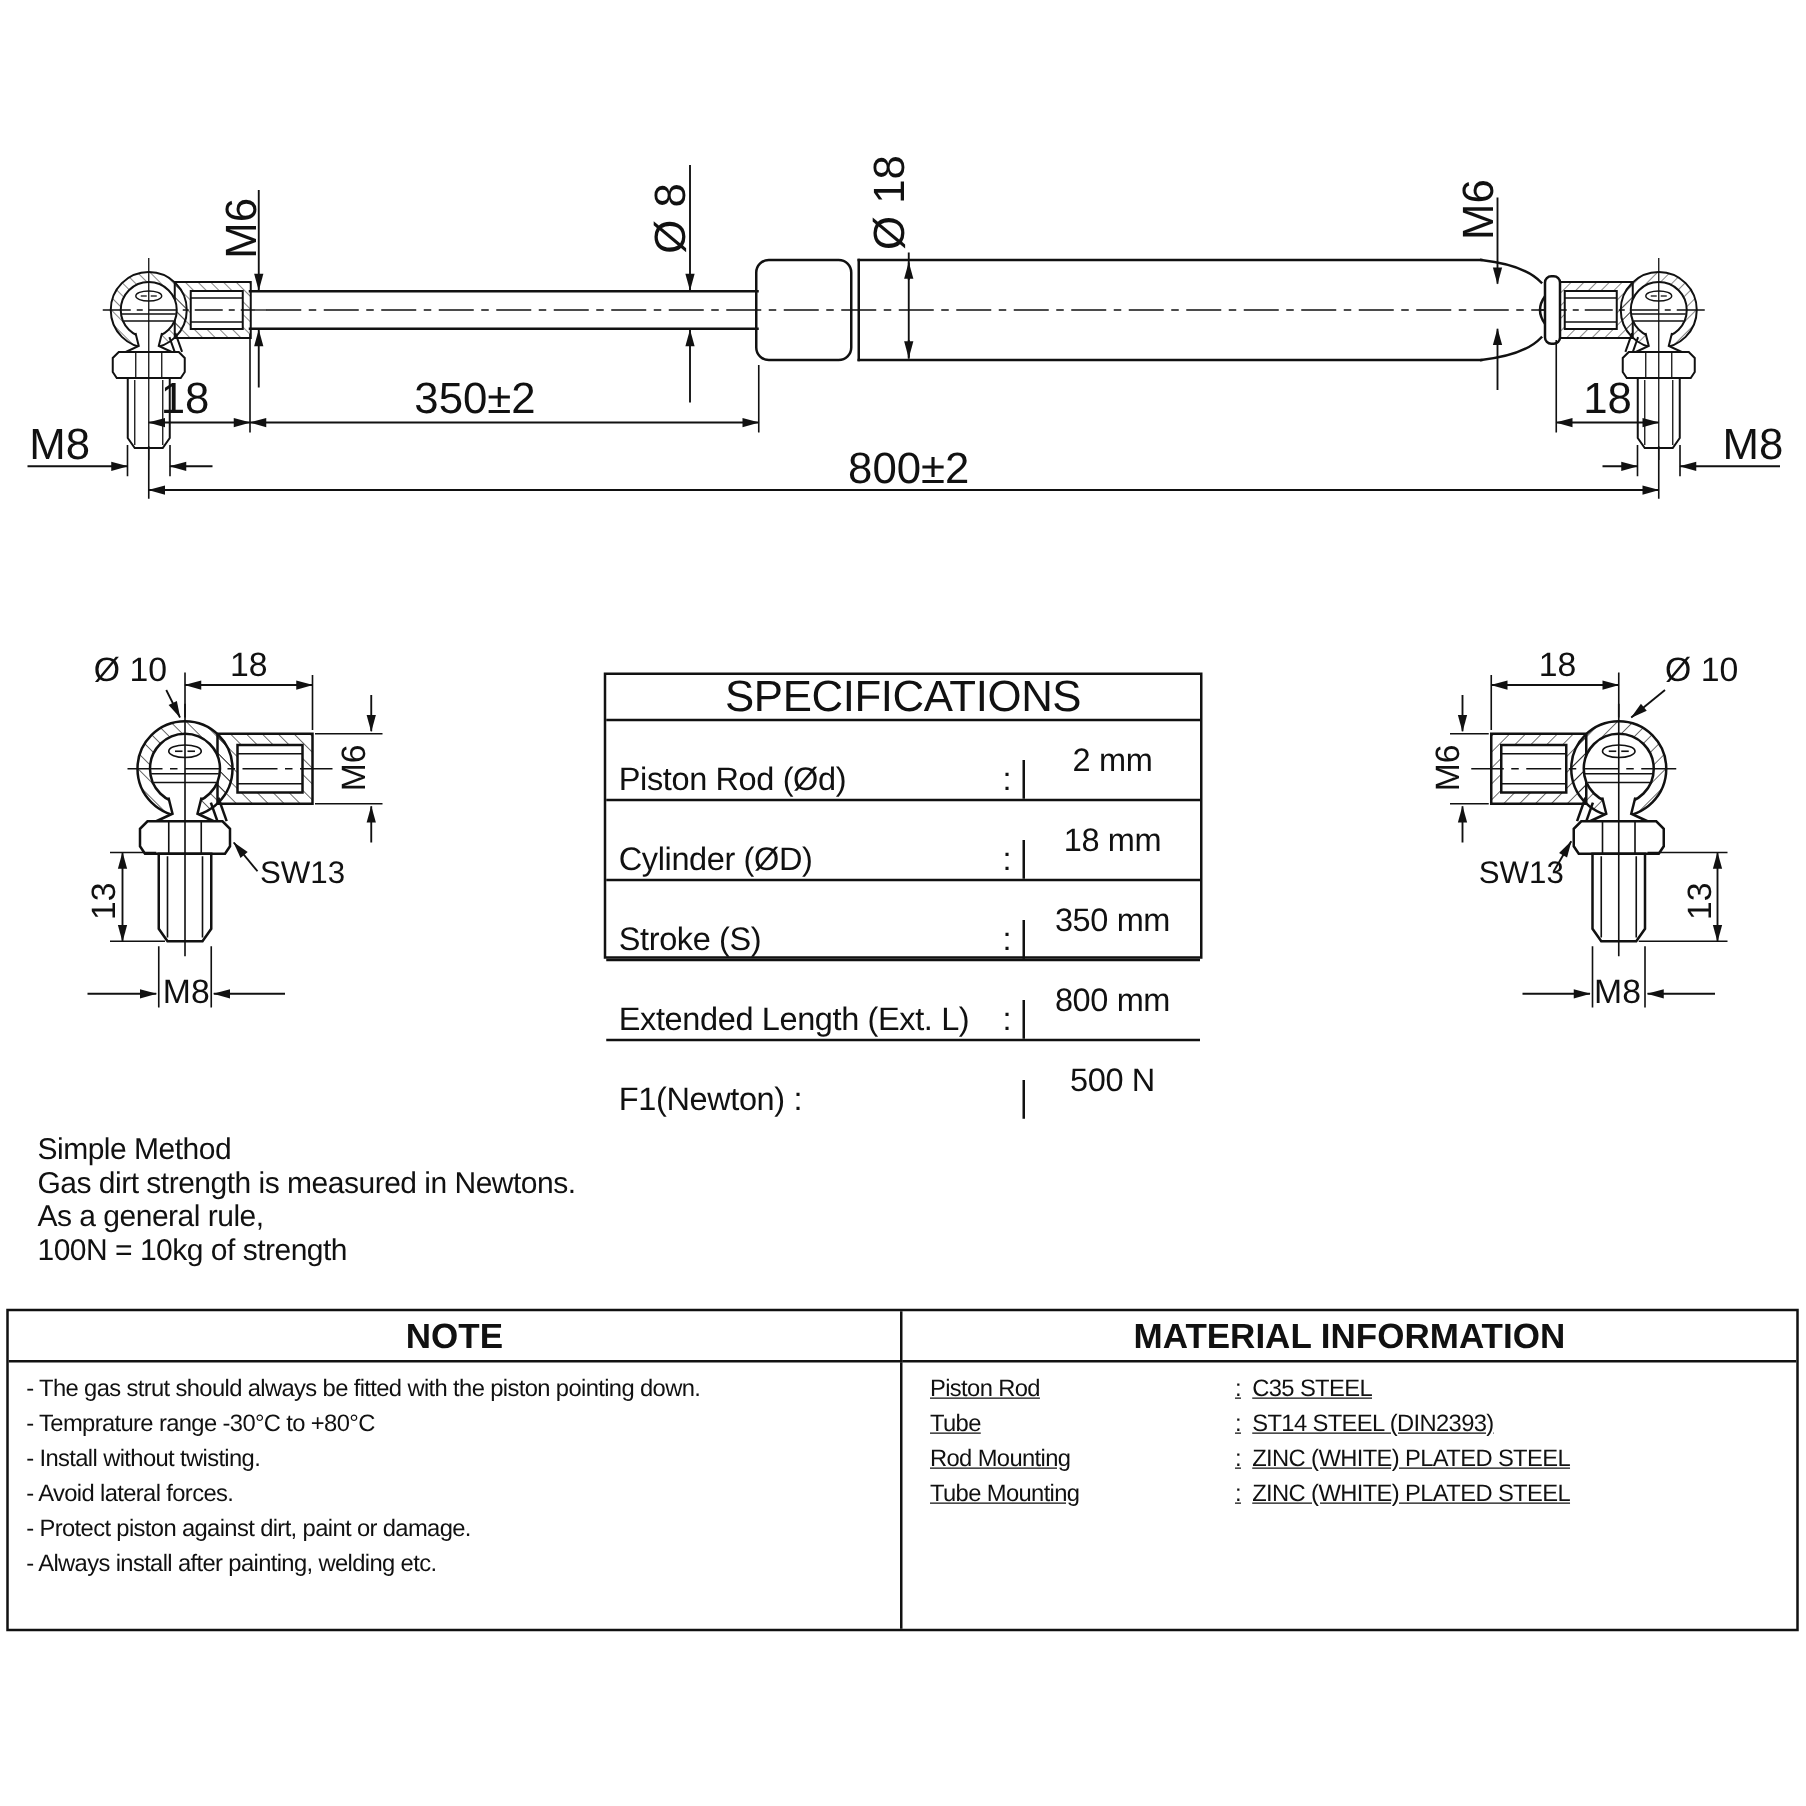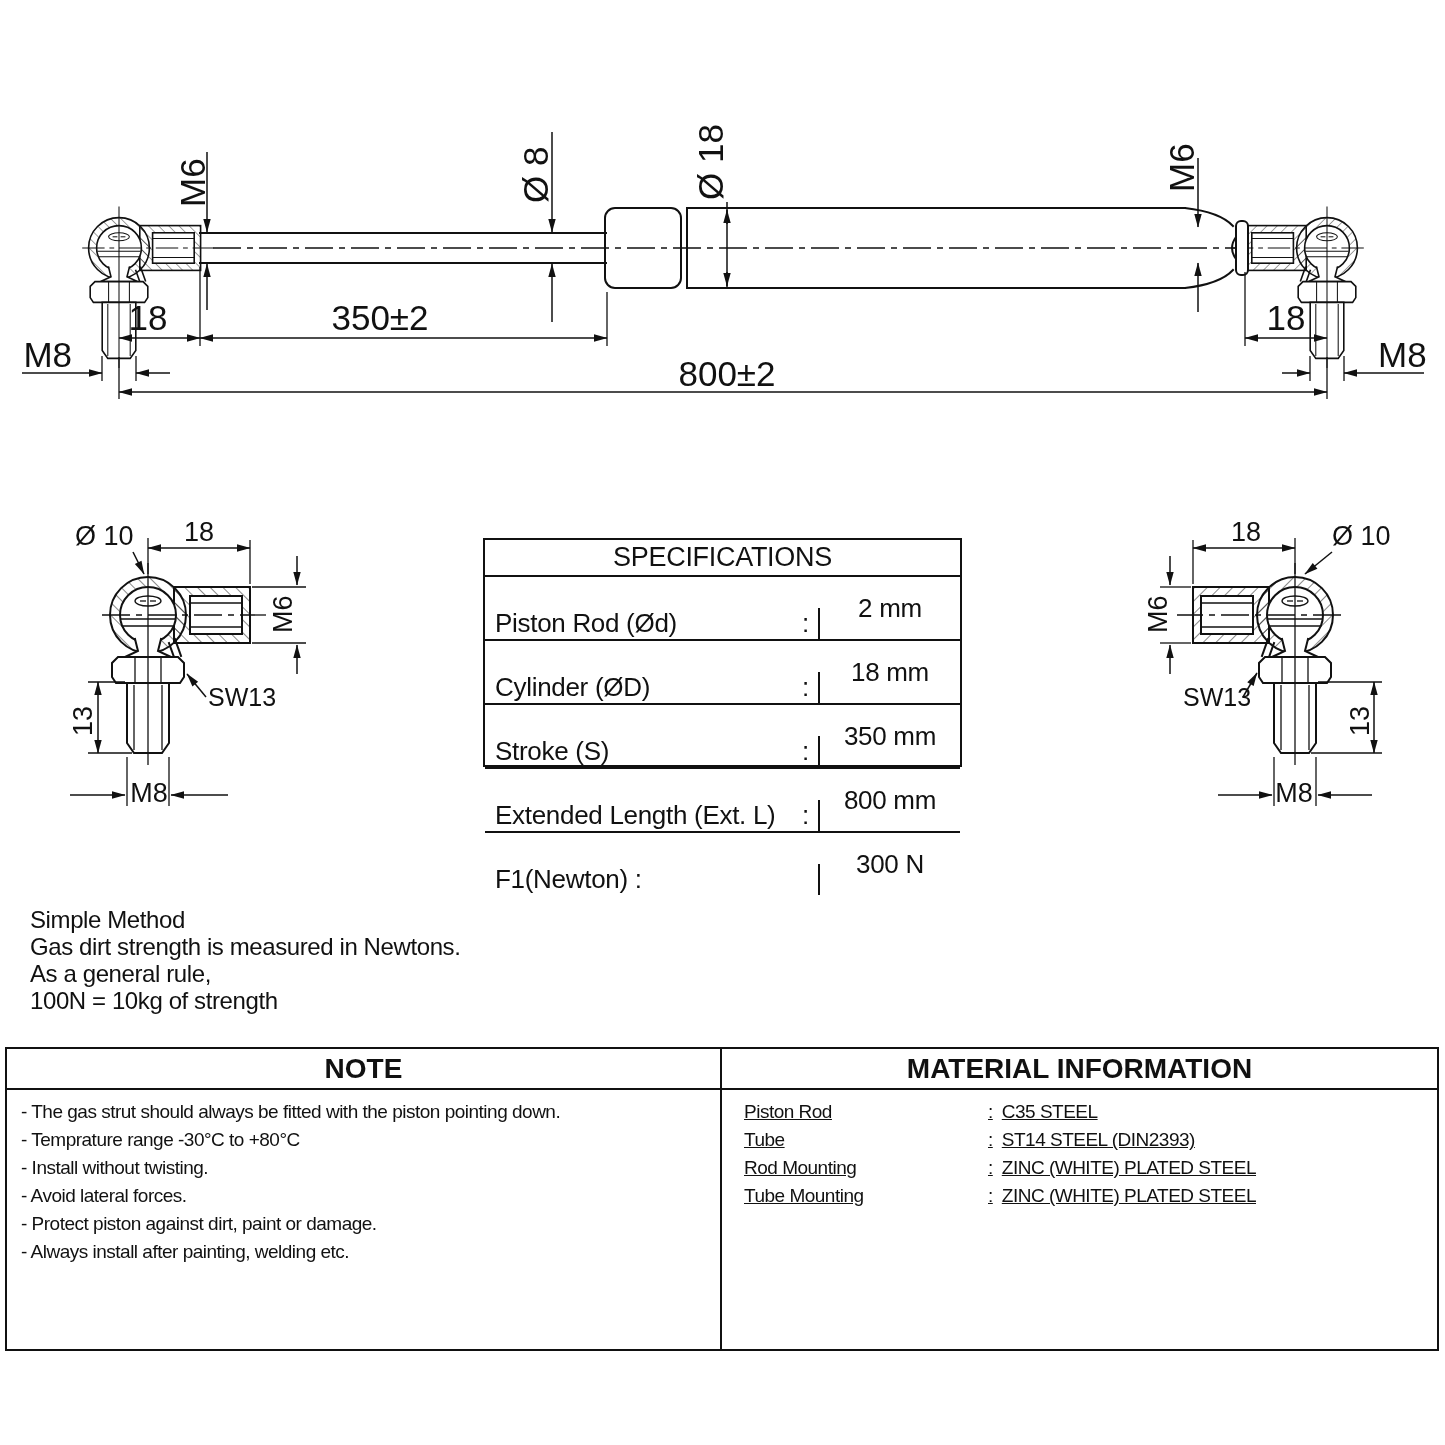--- a/index.html
+++ b/index.html
@@ -16,33 +16,33 @@
   .cdash{stroke-dasharray:28 6 6 6;}
   text{fill:#111;font-family:"Liberation Sans",sans-serif;}
   .t35{font-size:35px;}
   .t27{font-size:27px;}
   .t25{font-size:25px;}
 
   
   .spec-table{position:absolute;left:483px;top:538px;width:479px;height:229px;
     border:2px solid #111;box-sizing:border-box;display:grid;grid-template-rows:35px repeat(5,1fr);
     font-size:26px;letter-spacing:-0.3px;}
-  .spec-header{display:flex;align-items:center;justify-content:center;font-size:27px;}
+  .spec-header{display:flex;align-items:center;justify-content:center;font-size:35px;}
   .spec-row{border-top:2px solid #111;display:flex;align-items:stretch;}
   .spec-label-cell{width:335px;box-sizing:border-box;border-right:2px solid #111;
     display:flex;align-items:center;padding-left:10px;white-space:nowrap;margin-top:31px;}
   .spec-colon{margin-left:auto;padding-right:9px;}
   .spec-value{flex:1;display:flex;align-items:center;justify-content:center;white-space:nowrap;}
 
   
   .simple-method{position:absolute;left:30px;top:906px;font-size:24px;line-height:27px;letter-spacing:-0.4px;}
   .bold{font-weight:normal;}
 
   
-  .info-table{position:absolute;left:5px;top:1047px;width:1434px;height:304px;
+  .info-table{position:absolute;left:5px;top:1047px;width:1434px;height:258px;
     border:2px solid #111;box-sizing:border-box;display:grid;
     grid-template-columns:715px 1fr;grid-template-rows:41px 1fr;}
   .it-h{border-bottom:2px solid #111;display:flex;align-items:center;justify-content:center;
     font-weight:bold;font-size:28px;}
   .it-left{border-right:2px solid #111;}
   .it-b{padding:8px 12px 0 14px;font-size:19px;line-height:28px;letter-spacing:-0.5px;
     white-space:nowrap;overflow:hidden;}
   .it-b.mat{padding-left:22px;text-decoration:underline;}
   .mi-row{display:flex;}
   .mi-label{width:244px;flex-shrink:0;}
@@ -229,21 +229,21 @@
           <span>Extended Length (Ext. L)</span>
           <span class="spec-colon">:</span>
         </div>
     <div class="spec-value">800 mm</div>
   </div>
   <div class="spec-row">
     <div class="spec-label-cell">
           <span>F1(Newton) :</span>
           <span class="spec-colon"></span>
         </div>
-    <div class="spec-value">300 N</div>
+    <div class="spec-value">500 N</div>
   </div>
 </div>
 
 <div class="simple-method">
   <div class="bold">Simple Method</div>
   <div>Gas dirt strength is measured in Newtons.</div>
   <div>As a general rule,</div>
   <div class="bold">100N = 10kg of strength</div>
 </div>
 

